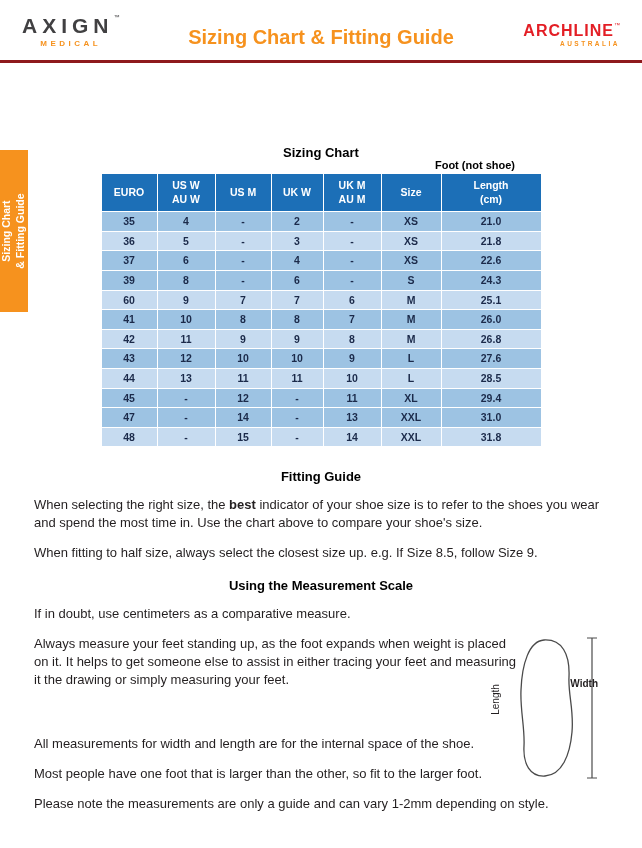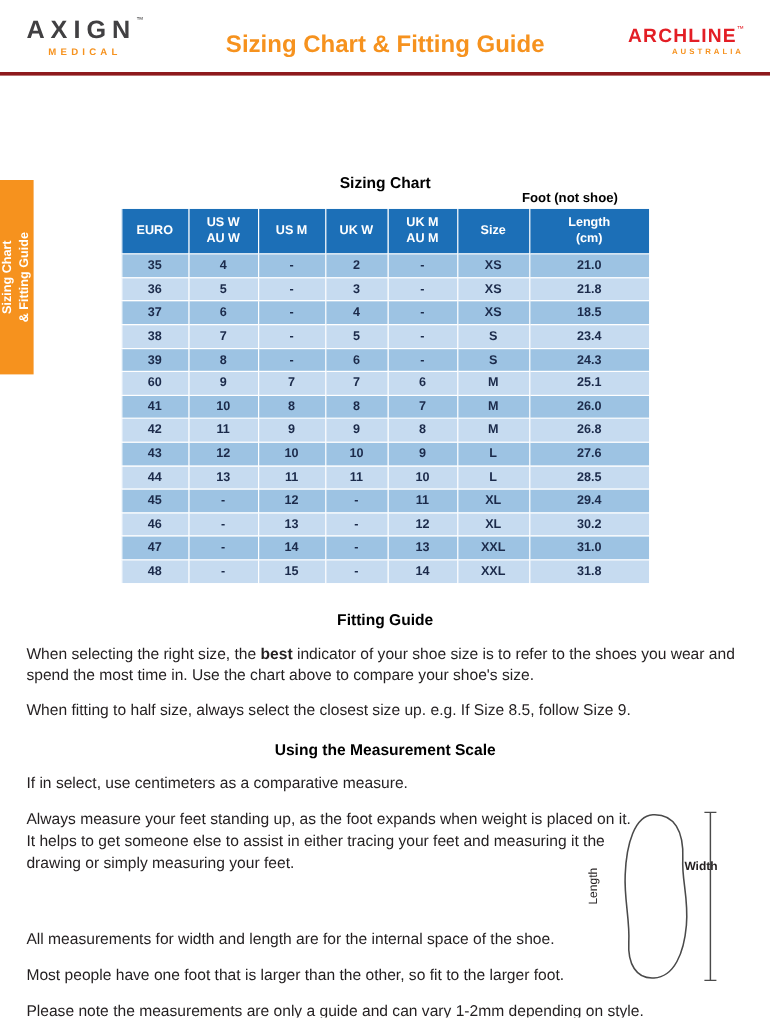--- a/index.html
+++ b/index.html
@@ -92,21 +92,21 @@
   }
   table.sizing td{
     font-size:10.5px;font-weight:bold;color:var(--table-text);
     text-align:center;padding:3px 2px;line-height:1.2;
     border:1px solid #ffffff;
   }
   tr.row-dark td{background:var(--row-dark);}
   tr.row-light td{background:var(--row-light);}
 
   
-  .content{padding:0 22px;}
+  .content{padding:0 34px;}
   .section-heading{
     text-align:center;font-size:13px;font-weight:bold;color:#000;
   }
   .fitting-heading{margin-top:22px;}
   .para{
     font-size:13px;line-height:1.38;color:var(--text-dark);
     margin-top:12px;
   }
   .measure-heading{margin-top:16px;}
   .measure-section{position:relative;}
@@ -220,30 +220,21 @@
           <td>XS</td>
           <td>21.8</td>
         </tr>
         <tr class="row-dark">
           <td>37</td>
           <td>6</td>
           <td>-</td>
           <td>4</td>
           <td>-</td>
           <td>XS</td>
-          <td>18.5</td>
-        </tr>
-        <tr class="row-light">
-          <td>38</td>
-          <td>7</td>
-          <td>-</td>
-          <td>5</td>
-          <td>-</td>
-          <td>S</td>
-          <td>23.4</td>
+          <td>22.6</td>
         </tr>
         <tr class="row-dark">
           <td>39</td>
           <td>8</td>
           <td>-</td>
           <td>6</td>
           <td>-</td>
           <td>S</td>
           <td>24.3</td>
         </tr>
@@ -294,29 +285,20 @@
         </tr>
         <tr class="row-dark">
           <td>45</td>
           <td>-</td>
           <td>12</td>
           <td>-</td>
           <td>11</td>
           <td>XL</td>
           <td>29.4</td>
         </tr>
-        <tr class="row-light">
-          <td>46</td>
-          <td>-</td>
-          <td>13</td>
-          <td>-</td>
-          <td>12</td>
-          <td>XL</td>
-          <td>30.2</td>
-        </tr>
         <tr class="row-dark">
           <td>47</td>
           <td>-</td>
           <td>14</td>
           <td>-</td>
           <td>13</td>
           <td>XXL</td>
           <td>31.0</td>
         </tr>
         <tr class="row-light">
@@ -333,21 +315,21 @@
 </div>
 
 <div class="content">
   <div class="section-heading fitting-heading">Fitting Guide</div>
   <p class="para"><span>When selecting the right size, the </span><b>best</b><span> indicator of your shoe size is to refer to the shoes you wear and spend the most time in. Use the chart above to compare your shoe's size.</span></p>
   <p class="para">When fitting to half size, always select the closest size up. e.g. If Size 8.5, follow Size 9.</p>
 </div>
 
 <div class="content measure-section">
   <div class="section-heading measure-heading">Using the Measurement Scale</div>
-  <p class="para">If in select, use centimeters as a comparative measure.</p>
+  <p class="para">If in doubt, use centimeters as a comparative measure.</p>
   <p class="para narrow">Always measure your feet standing up, as the foot expands when weight is placed on it. It helps to get someone else to assist in either tracing your feet and measuring it the drawing or simply measuring your feet.</p>
   <p class="para gap-before">All measurements for width and length are for the internal space of the shoe.</p>
   <p class="para narrow">Most people have one foot that is larger than the other, so fit to the larger foot.</p>
   <p class="para">Please note the measurements are only a guide and can vary 1-2mm depending on style.</p>
 
   <div class="foot-diagram">
     <svg width="122" height="150" viewBox="0 0 122 150">
       <path d="M 52 8
                C 70 7, 78 22, 77 45
                C 76 62, 82 78, 80 100

